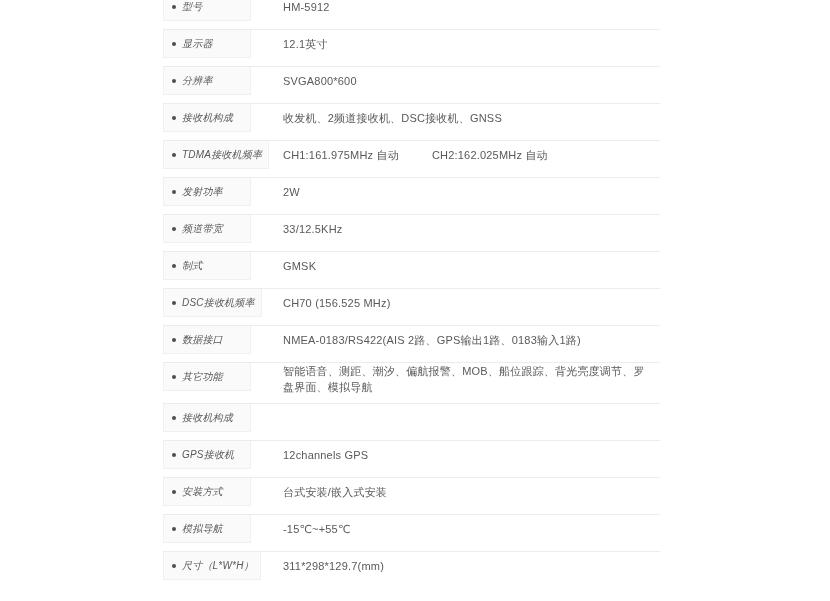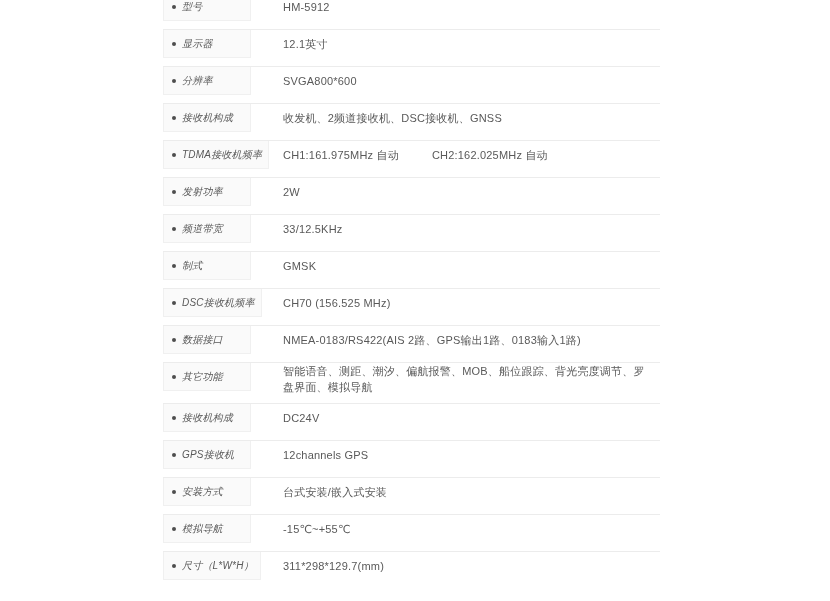--- a/index.html
+++ b/index.html
@@ -212,23 +212,20 @@
       </div>
   </div>
 
   <div class="spec-row">
     <div class="label-wrap">
       <div class="label-cell">
         <span class="bullet"></span>
         <span class="label-text">接收机构成</span>
       </div>
     </div>
-    <div class="value-cell">
-        <span>DC24V</span>
-      </div>
   </div>
 
   <div class="spec-row">
     <div class="label-wrap">
       <div class="label-cell">
         <span class="bullet"></span>
         <span class="label-text">GPS接收机</span>
       </div>
     </div>
     <div class="value-cell">

